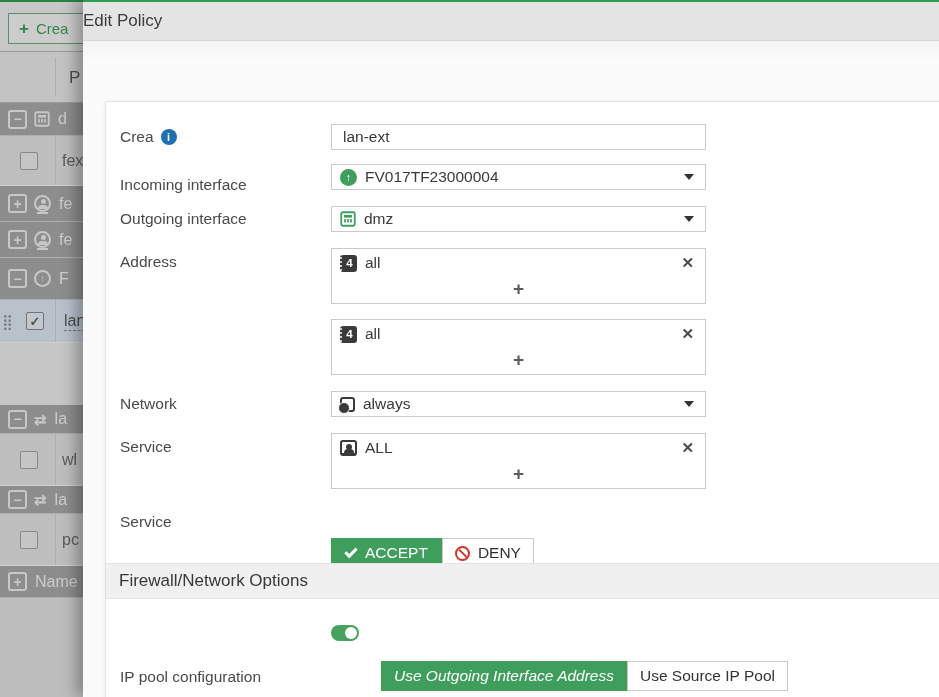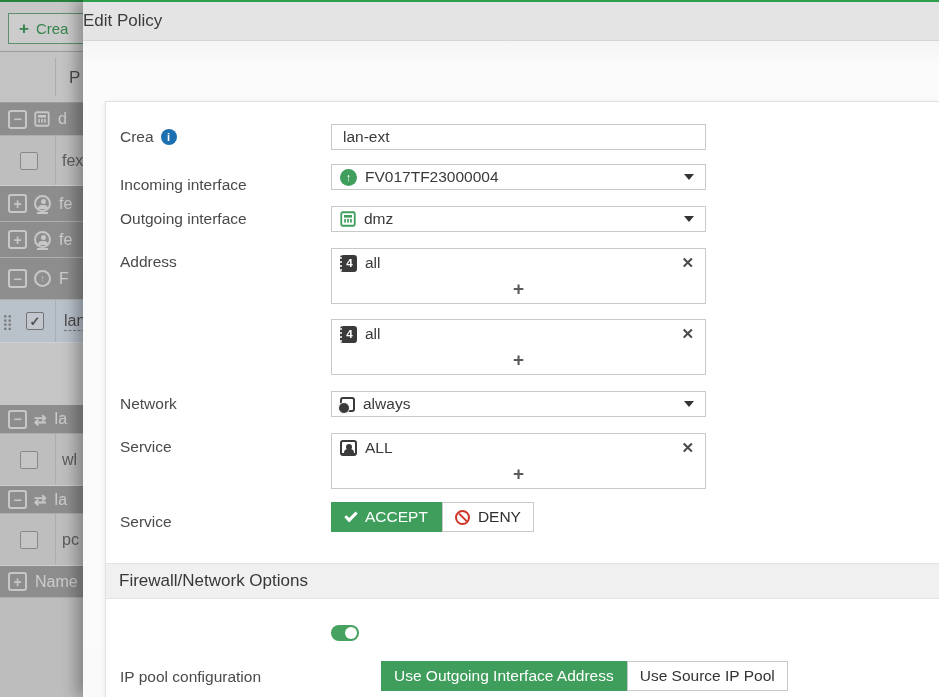--- a/index.html
+++ b/index.html
@@ -76,39 +76,39 @@
   .icon-port { width:16px; height:16px; flex:0 0 auto; }
   .icon-v4 { width:17px; height:17px; background:#3a3a3a; border-left:2px dotted #cfcfcf; border-radius:3px; color:#fff;
              font-size:11.5px; font-weight:bold; display:flex; align-items:center; justify-content:center; flex:0 0 auto; }
   .icon-sched { position:relative; width:15px; height:15px; border:2px solid #3a3a3a; border-radius:3px; flex:0 0 auto; }
   .icon-sched::after { content:""; position:absolute; left:-4px; bottom:-4px; width:10px; height:10px; border-radius:50%;
                        background:#3a3a3a; border:1px solid #fff; }
   .icon-allsvc { position:relative; width:17px; height:16px; border:2px solid #3a3a3a; border-bottom-width:3px; border-radius:3px; flex:0 0 auto; }
   .icon-allsvc .s-head { position:absolute; left:3.5px; top:1.5px; width:6px; height:6px; border-radius:50%; background:#3a3a3a; }
   .icon-allsvc .s-body { position:absolute; left:1.5px; bottom:0; width:10px; height:4px; border-radius:5px 5px 0 0; background:#3a3a3a; }
 
-  .action-group { position:absolute; left:225px; display:flex; }
+  .action-group { position:absolute; left:225px; display:flex;margin-top:36px; }
   .btn { height:30px; display:flex; align-items:center; gap:8px; font-size:15.5px; cursor:pointer; }
   .btn-accept { background:#3f9e5c; color:#fff; padding:0 14px; }
   .btn-deny { background:#fff; color:#2f2f2f; border:1px solid #c9c9c9; padding:0 12px; }
   .check-icon { width:12px; height:7px; border-left:3px solid #fff; border-bottom:3px solid #fff; transform:rotate(-45deg); margin-top:-4px; }
   .no-icon { position:relative; width:15px; height:15px; border:2px solid #cf3427; border-radius:50%; }
   .no-icon::after { content:""; position:absolute; left:5.5px; top:0; width:2px; height:11px; background:#cf3427; transform:rotate(-45deg); }
 
   .section-band { position:absolute; left:0; right:0; height:36px; background:#f0f0f0;
                   border-top:1px solid #e3e3e3; border-bottom:1px solid #e3e3e3; }
   .section-band .band-title { padding-left:13px; line-height:34px; font-size:17px; color:#383838; }
 
   .toggle { position:absolute; left:225px; width:28px; height:16px; border-radius:9px; cursor:pointer; }
   .toggle .knob { position:absolute; top:2px; width:12px; height:12px; border-radius:50%; background:#fff; }
   .toggle.on { background:#47a260; } .toggle.on .knob { right:2px; }
 
   .seg-group { position:absolute; left:275px; display:flex; }
   .seg { height:30px; display:flex; align-items:center; font-size:15.5px; cursor:pointer; white-space:nowrap; }
-  .seg.sel { background:#3f9e5c; color:#fff; padding:14px 13px; }
+  .seg.sel { background:#3f9e5c; color:#fff; padding:14px 13px;font-style:italic; }
   .seg.unsel { background:#fff; color:#333; border:1px solid #c9c9c9; padding:0 12px; }
 </style>
 </head>
 <body>
 
 <div id="stage">
 
   <div class="bg">
     <div class="topline"></div>
 

